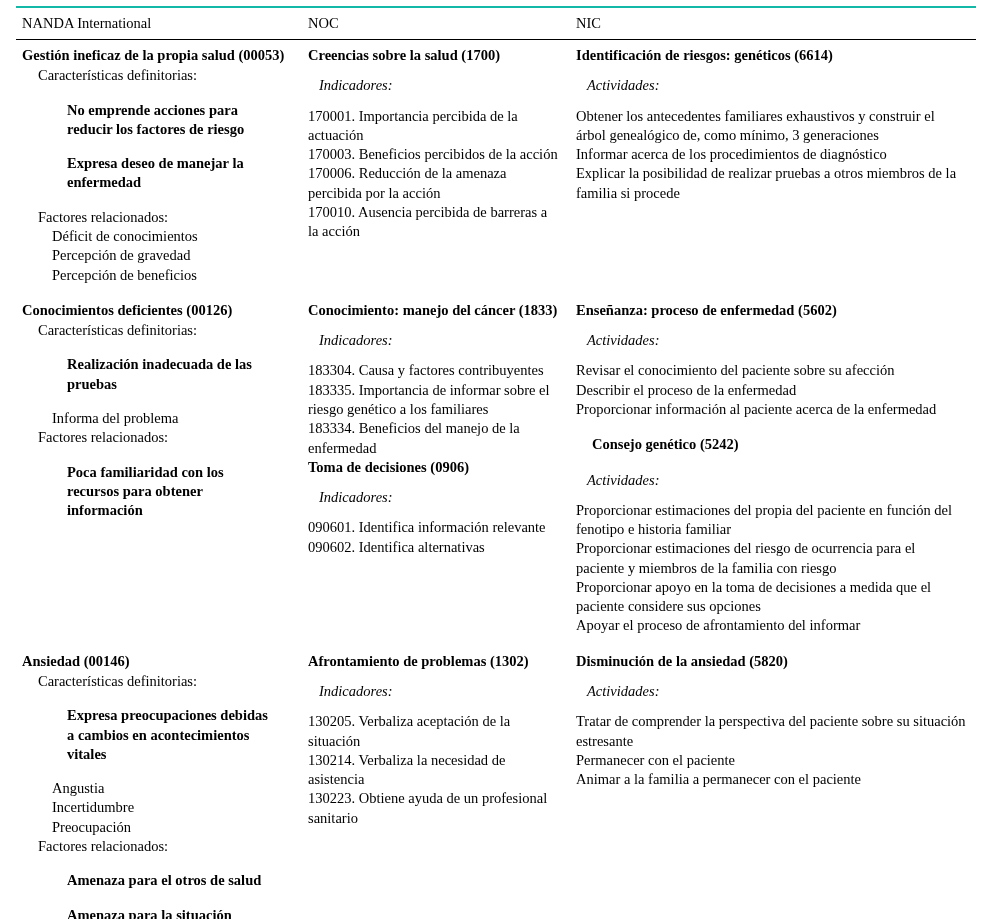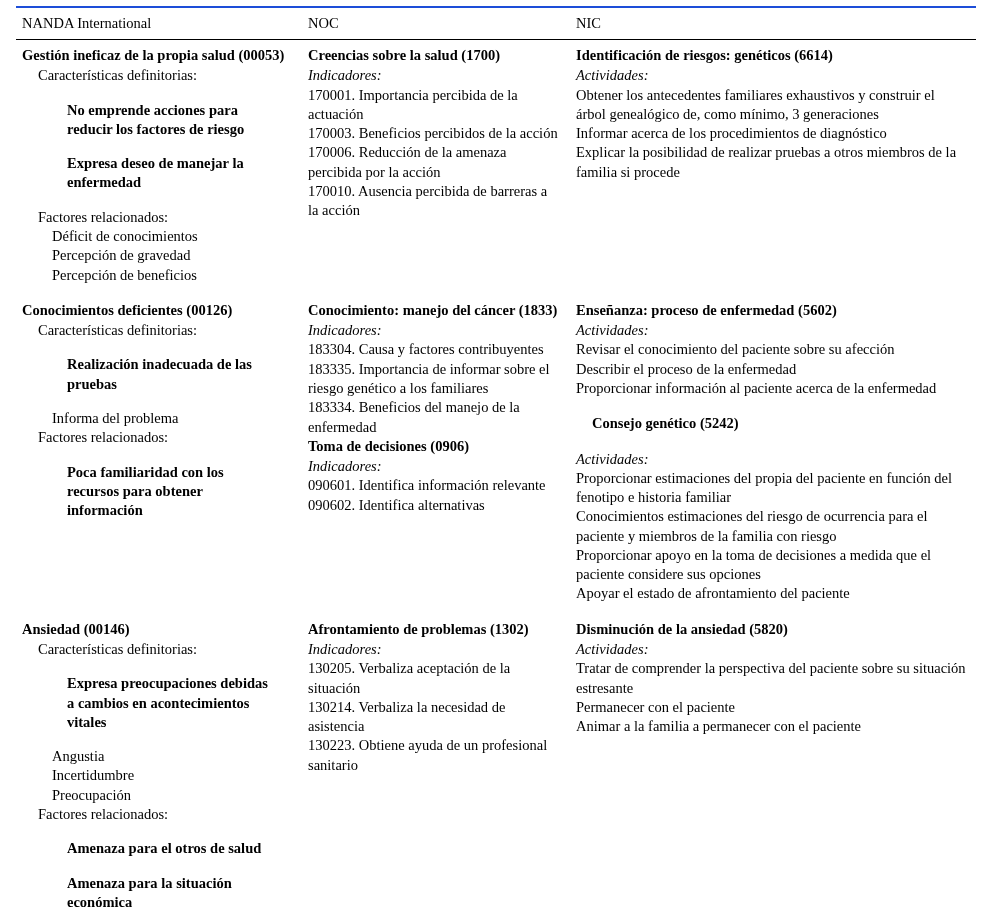--- a/index.html
+++ b/index.html
@@ -28,21 +28,21 @@
   }
   table.nanda-table col.c1 { width: 286px; }
   table.nanda-table col.c2 { width: 268px; }
   table.nanda-table col.c3 { width: 406px; }
   thead th {
     text-align: left;
     font-weight: normal;
     font-size: 14.5px;
     padding: 7px 8px 7px 6px;
     vertical-align: top;
-    border-top: 2px solid #1d4ed8;
+    border-top: 2px solid #14b8a6;
     border-bottom: 1.6px solid #000;
   }
   tbody td {
     vertical-align: top;
     font-size: 14.5px;
     line-height: 1.33;
     padding: 6px 10px 10px 6px;
   }
   tbody tr:last-child td {
     border-bottom: 1px solid #0369a1;
@@ -50,21 +50,21 @@
   }
   .dx-title {
     font-weight: bold;
     margin: 0 0 1px 0;
   }
   .sec-label {
     margin: 0 0 0 16px;
   }
   .sec-label-flush {
     font-style: italic;
-    margin: 0;
+    margin: 11px;
   }
   .item {
     margin: 0 0 0 30px;
     text-indent: -0px;
   }
   .item-hang {
     margin: 15px;
     padding-left: 30px;
     text-indent: -30px;
     font-weight: bold;
@@ -146,23 +146,23 @@
         </td>
         <td>
           <p class="dx-title">Enseñanza: proceso de enfermedad (5602)</p>
           <p class="sec-label-flush">Actividades:</p>
           <p class="plain">Revisar el conocimiento del paciente sobre su afección</p>
           <p class="plain">Describir el proceso de la enfermedad</p>
           <p class="plain">Proporcionar información al paciente acerca de la enfermedad</p>
           <p class="nic-sub">Consejo genético (5242)</p>
           <p class="sec-label-flush">Actividades:</p>
           <p class="plain">Proporcionar estimaciones del propia del paciente en función del fenotipo e historia familiar</p>
-          <p class="plain">Conocimientos estimaciones del riesgo de ocurrencia para el paciente y miembros de la familia con riesgo</p>
+          <p class="plain">Proporcionar estimaciones del riesgo de ocurrencia para el paciente y miembros de la familia con riesgo</p>
           <p class="plain">Proporcionar apoyo en la toma de decisiones a medida que el paciente considere sus opciones</p>
-          <p class="plain">Apoyar el estado de afrontamiento del paciente</p>
+          <p class="plain">Apoyar el proceso de afrontamiento del informar</p>
         </td>
       </tr>
 
       <tr>
         <td>
           <p class="dx-title">Ansiedad (00146)</p>
           <p class="sec-label">Características definitorias:</p>
           <p class="item-hang" style="padding-left:30px;text-indent:0;">Expresa preocupaciones debidas a cambios en acontecimientos vitales</p>
           <p class="item">Angustia</p>
           <p class="item">Incertidumbre</p>

